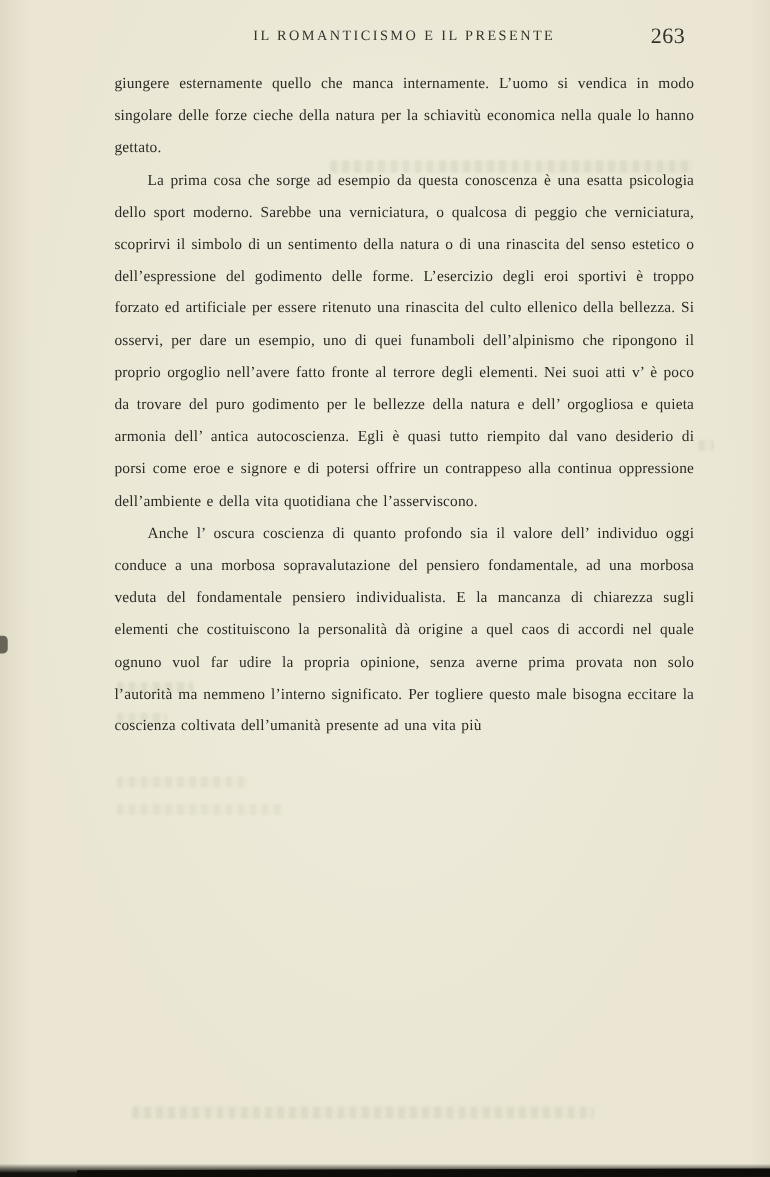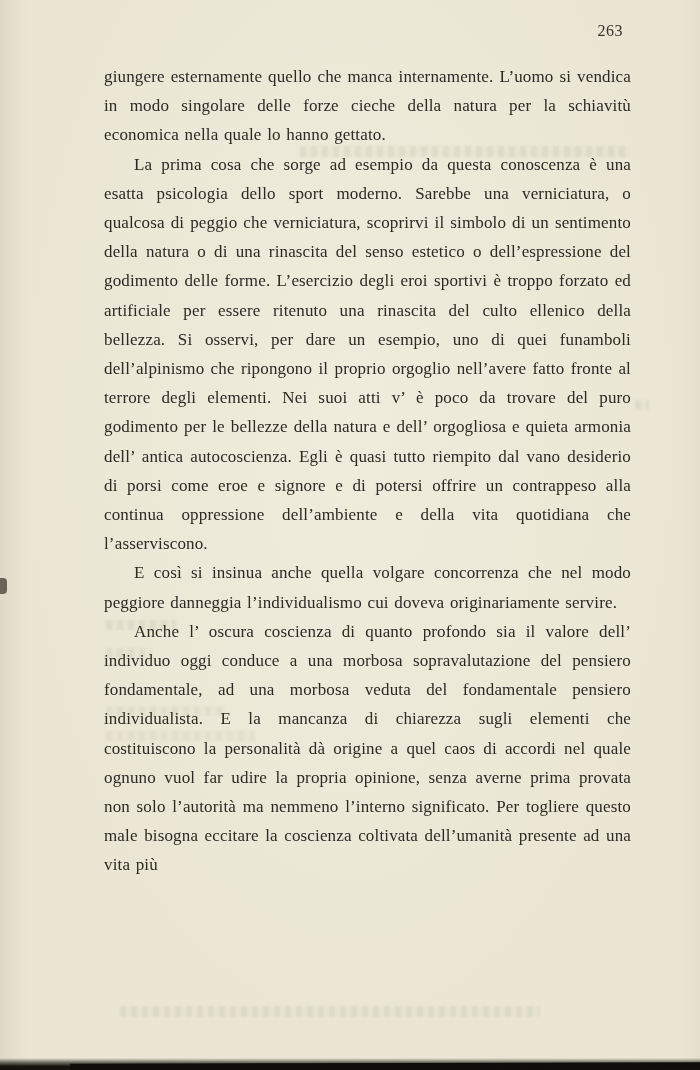--- a/index.html
+++ b/index.html
@@ -41,28 +41,28 @@
     top:2px;
     font-size:13px;
     letter-spacing:2.2px;
     white-space:nowrap;
     color:#34332d;
   }
   .page-number{
     position:absolute;
     right:8px;
     top:0;
-    font-size:16px;
+    font-size:20px;
     letter-spacing:0.5px;
     color:#34332d;
   }
   .text-block p{
     margin:0;
     text-align:justify;
-    font-size:17px;
+    font-size:14px;
     line-height:29.2px;
     word-spacing:1.2px;
     letter-spacing:0.15px;
   }
   .text-block p.indent{ text-indent:30px; }
   .text-block .em{ }
 
   
   .smudge{
     position:absolute;
@@ -110,25 +110,25 @@
   <div class="smudge s2"></div>
   <div class="smudge s3"></div>
   <div class="smudge s4"></div>
   <div class="smudge s5"></div>
   <div class="smudge s6"></div>
   <div class="smudge s7"></div>
   <div class="edge-speck"></div>
 
   <div class="content">
     <header class="page-header">
+      <span class="running-title">IL ROMANTICISMO E IL PRESENTE</span>
       <span class="page-number">263</span>
     </header>
 
     <main class="text-block" id="paragraphs">
         <p class=""><span>giungere esternamente quello che manca internamente. L’uomo si vendica in modo singolare delle forze cieche della natura per la schiavitù economica nella quale lo hanno gettato.</span></p>
         <p class="indent"><span>La prima cosa che sorge ad esempio da questa conoscenza è una esatta psicologia dello </span><span class="em">sport</span><span> moderno. Sarebbe una verniciatura, o qualcosa di peggio che verniciatura, scoprirvi il simbolo di un sentimento della natura o di una rinascita del senso estetico o dell’espressione del godimento delle forme. L’esercizio degli eroi sportivi è troppo forzato ed artificiale per essere ritenuto una rinascita del culto ellenico della bellezza. Si osservi, per dare un esempio, uno di quei funamboli dell’alpinismo che ripongono il proprio orgoglio nell’avere fatto fronte al terrore degli elementi. Nei suoi atti v’ è poco da trovare del puro godimento per le bellezze della natura e dell’ orgogliosa e quieta armonia dell’ antica autocoscienza. Egli è quasi tutto riempito dal vano desiderio di porsi come eroe e signore e di potersi offrire un contrappeso alla continua oppressione dell’ambiente e della vita quotidiana che l’asserviscono.</span></p>
-        <p class="indent"><span>E così si insinua anche quella volgare concorrenza che nel modo peggiore danneggia l’individualismo cui doveva originariamente servire.</span></p>
         <p class="indent"><span>Anche l’ oscura coscienza di quanto profondo sia il valore dell’ individuo oggi conduce a una morbosa sopravalutazione del pensiero fondamentale, ad una morbosa veduta del fondamentale pensiero individualista. E la mancanza di chiarezza sugli elementi che costituiscono la personalità dà origine a quel caos di accordi nel quale ognuno vuol far udire la propria opinione, senza averne prima provata non solo l’autorità ma nemmeno l’interno significato. Per togliere questo male bisogna eccitare la coscienza coltivata dell’umanità presente ad una vita più</span></p>
       </main>
   </div>
 
   <div class="bottom-edge"></div>
 </div>
 
 </body></html>

